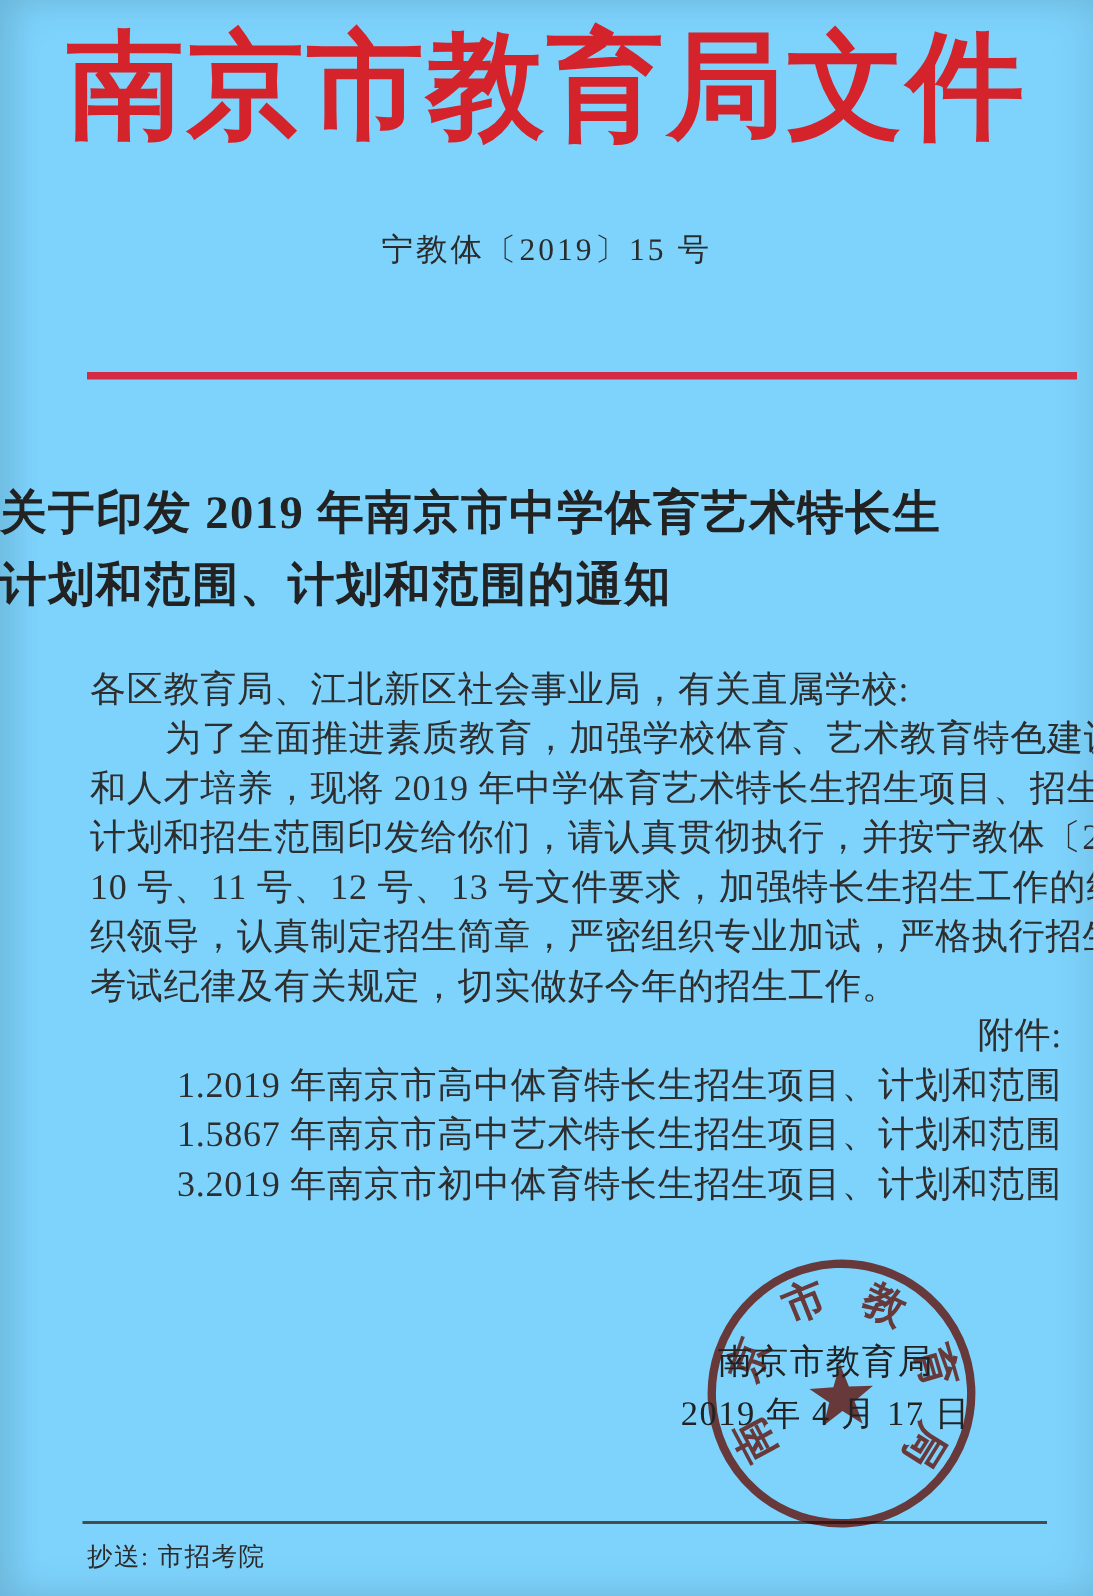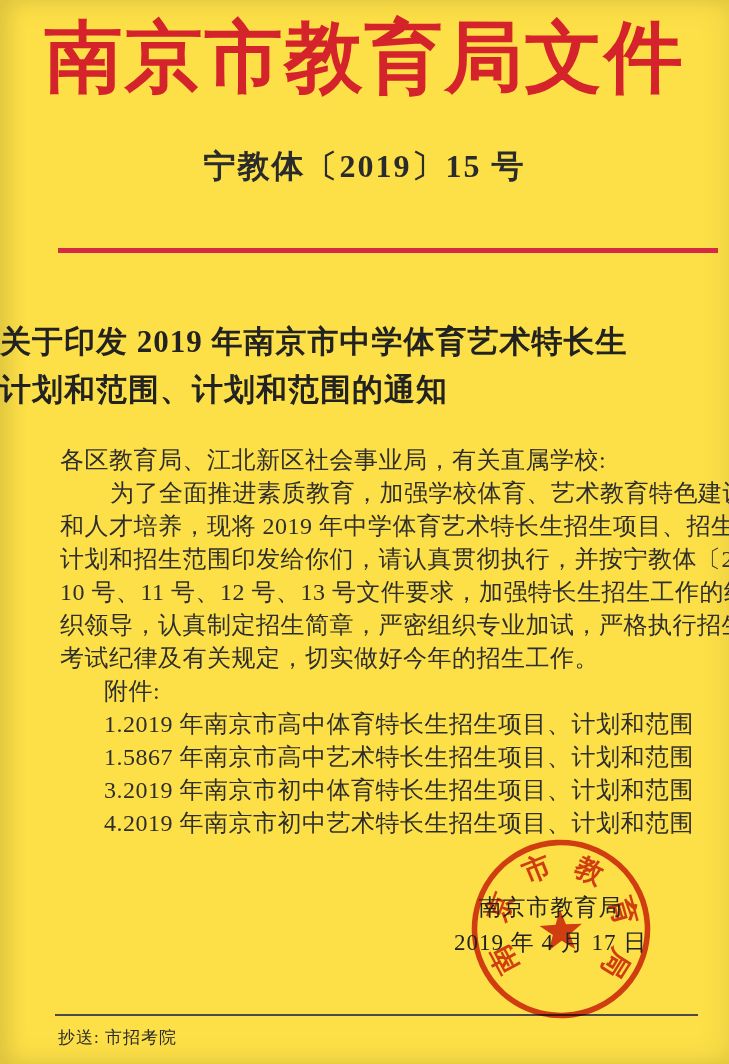--- a/index.html
+++ b/index.html
@@ -1,41 +1,40 @@
 <!DOCTYPE html>
 <html style="--header-red: #d5232c; --line-red: #d42a45; --seal-red: #ce372c; --text: #2e2e2e;"><head>
 <meta charset="utf-8">
 <style>
   html,body { margin:0; padding:0; background:#e8e8e8; }
   .page {
     position:relative;
     width:729px; height:1064px;
     margin:0 auto;
-    background:#fde047;
+    background:#7dd3fc;
     overflow:hidden;
     font-family:"Liberation Serif","DejaVu Serif",serif;
     color:var(--text,#2e2e2e);
     box-shadow:inset 0 0 30px rgba(0,0,0,0.10), inset 12px 0 18px rgba(0,0,0,0.06);
   }
   .agency-title {
     position:absolute; top:8px; left:0; right:0;
     text-align:center;
     font-size:78px; line-height:100px;
     font-weight:bold;
     letter-spacing:2px;
     color:var(--header-red,#d5232c);
     white-space:nowrap;
   }
   .doc-number {
     position:absolute; top:150px; left:0; right:0;
     text-align:center;
-    font-size:32px; line-height:32px;
+    font-size:21px; line-height:32px;
     letter-spacing:2px;
     color:#2b2b2b;
-    font-weight:bold;
   }
   .red-line {
     position:absolute; top:248px; left:58px;
     width:660px; height:5px;
     background:var(--line-red,#d42a45);
   }
   .doc-title {
     position:absolute; top:318px; left:0; right:0;
     text-align:left;
     font-size:31px; line-height:48px;
@@ -44,21 +43,21 @@
     letter-spacing:1px;
   }
   .body-text {
     position:absolute; top:444px; left:60px; width:648px;
     font-size:24px; line-height:33px;
     letter-spacing:0.5px;
     white-space:nowrap;
   }
   .body-text .line { height:33px; }
   .body-text .indent { padding-left:50px; }
-  .body-text .att { padding-left:44px; }
+  .body-text .att { padding-left:44px;text-align:right; }
   .signature {
     position:absolute; top:890px; left:428px; width:245px;
     text-align:center;
     font-size:23px; line-height:35px;
     letter-spacing:1px;
     color:#222;
     z-index:3;
   }
   .seal {
     position:absolute; top:836px; left:468px;
@@ -107,21 +106,20 @@
     <div class="line indent">为了全面推进素质教育，加强学校体育、艺术教育特色建设</div>
     <div class="line">和人才培养，现将 2019 年中学体育艺术特长生招生项目、招生</div>
     <div class="line">计划和招生范围印发给你们，请认真贯彻执行，并按宁教体〔2019〕</div>
     <div class="line">10 号、11 号、12 号、13 号文件要求，加强特长生招生工作的组</div>
     <div class="line">织领导，认真制定招生简章，严密组织专业加试，严格执行招生</div>
     <div class="line">考试纪律及有关规定，切实做好今年的招生工作。</div>
     <div class="line att">附件:</div>
     <div class="line att">1.2019 年南京市高中体育特长生招生项目、计划和范围</div>
     <div class="line att">1.5867 年南京市高中艺术特长生招生项目、计划和范围</div>
     <div class="line att">3.2019 年南京市初中体育特长生招生项目、计划和范围</div>
-    <div class="line att">4.2019 年南京市初中艺术特长生招生项目、计划和范围</div>
   </div>
 
   <div class="signature">
     <div>南京市教育局</div>
     <div>2019 年 4 月 17 日</div>
   </div>
 
   <svg class="seal" viewBox="0 0 200 200" aria-hidden="true">
     <circle cx="100" cy="100" r="93" fill="none" stroke="#ce372c" stroke-width="6"></circle>
     <polygon fill="#ce372c" points="100,79 105.6,95.2 122.8,95.6 109.1,106.0 114.1,122.4 100,112.6 85.9,122.4 90.9,106.0 77.2,95.6 94.4,95.2"></polygon>

